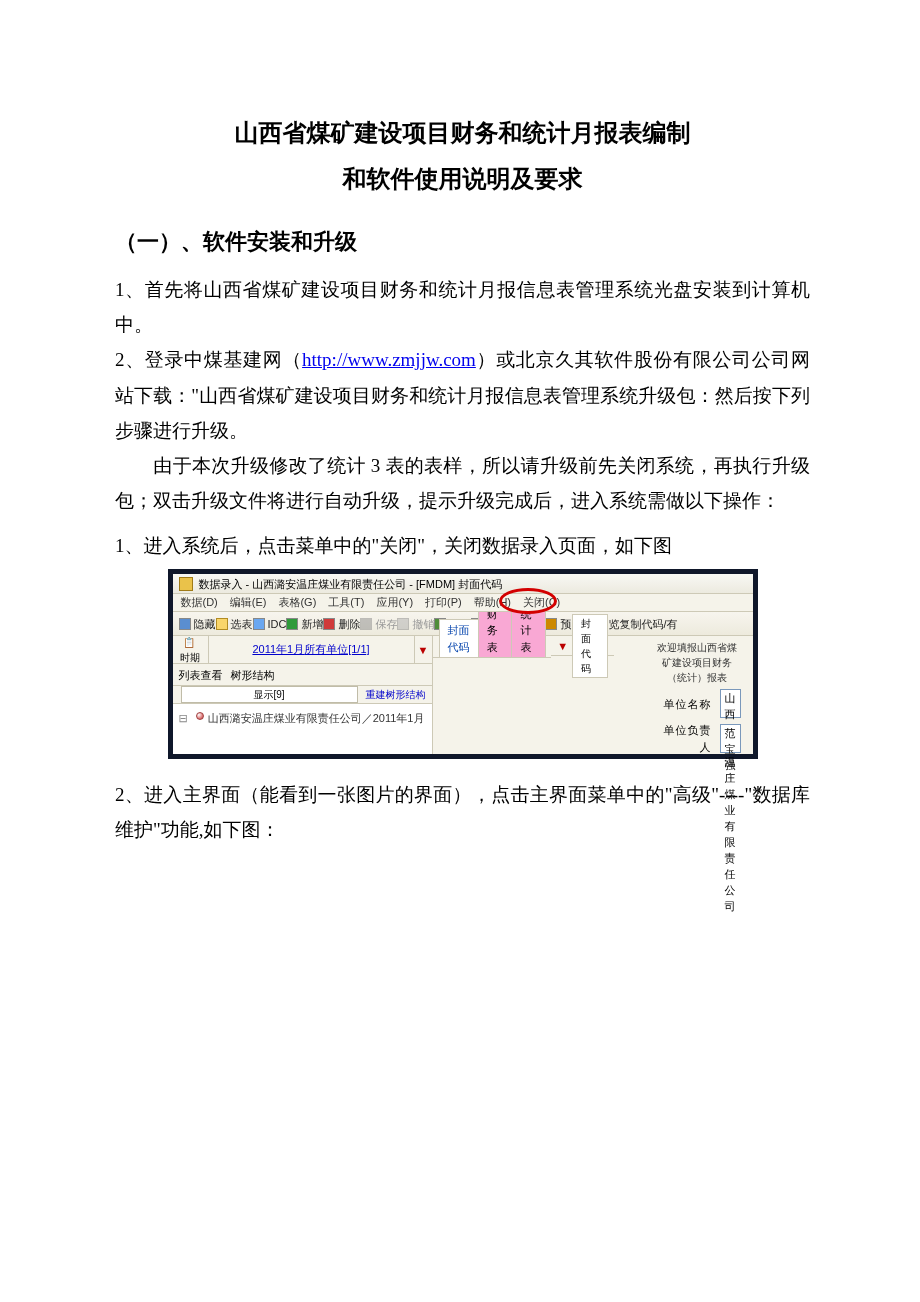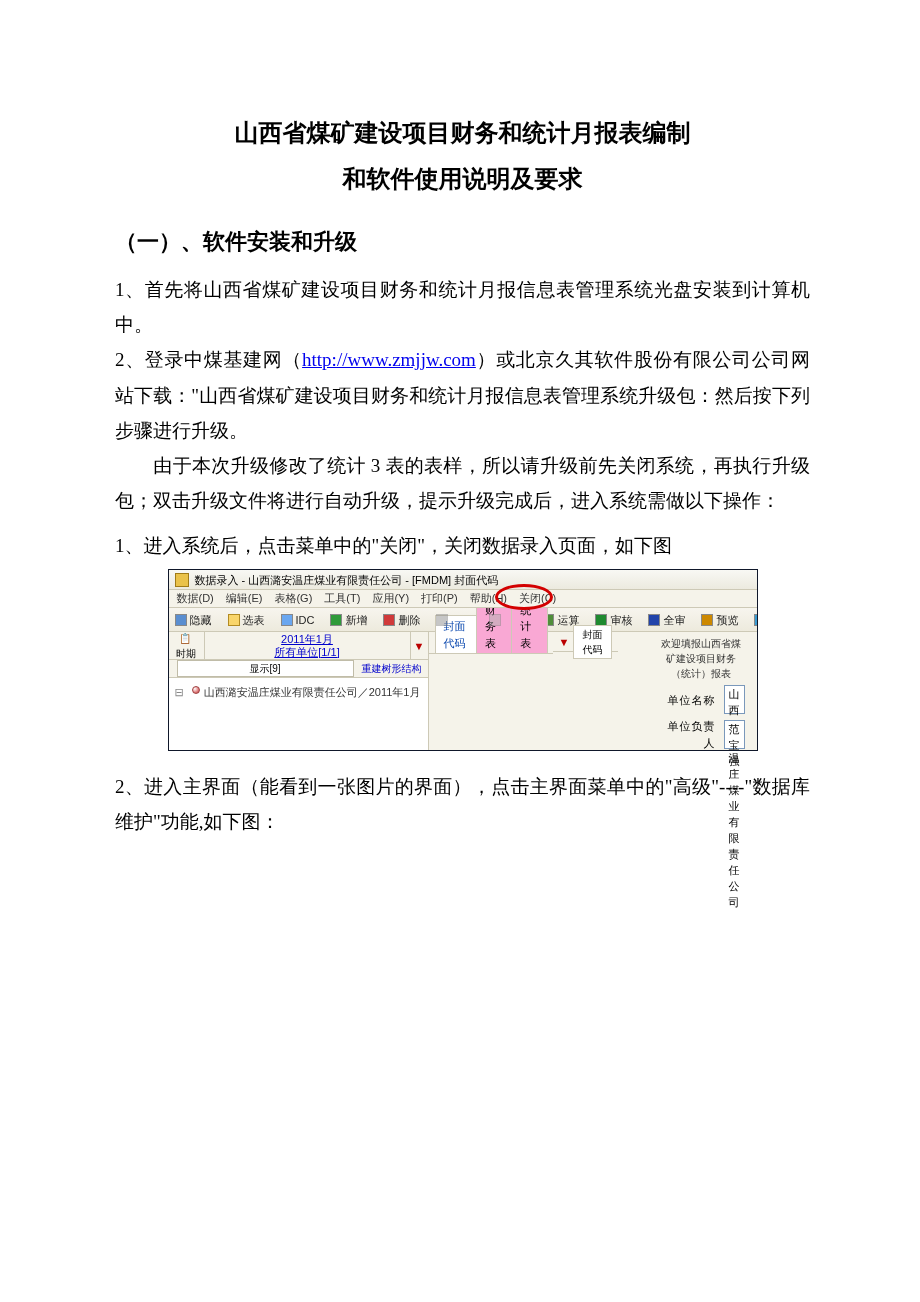--- a/index.html
+++ b/index.html
@@ -32,21 +32,21 @@
       line-height: 1.85;
       text-align: justify;
     }
     .indent .leading { display: inline-block; width: 2em; }
     a.link { color: #0000EE; text-decoration: underline; }
 
     
     .app-wrap {
       margin: 4px auto 6px auto;
       width: 590px;
-      border: 1px solid #0f172a;
+      border: 5px solid #0f172a;
       font-family: "SimSun", Arial, sans-serif;
       font-size: 11px;
       background: #f4f4f0;
       position: relative;
     }
     .titlebar {
       height: 20px;
       display: flex;
       align-items: center;
       gap: 6px;
@@ -77,21 +77,21 @@
       width: 58px; height: 26px;
       border: 3px solid #d30000;
       border-radius: 50%/50%;
       left: 326px; top: -6px;
       pointer-events: none;
     }
     .toolbar {
       height: 24px;
       display: flex;
       align-items: center;
-      gap: 16px;
+      gap: 0;
       padding: 0 6px;
       background: linear-gradient(#f7f5ee, #edeadd);
       border-bottom: 1px solid #cdc9b6;
       white-space: nowrap;
       overflow: hidden;
     }
     .tb-item {
       display: inline-flex;
       align-items: center;
       gap: 3px;
@@ -136,21 +136,20 @@
       display: flex;
       flex-direction: column;
       align-items: center;
       justify-content: center;
       font-size: 10px;
       gap: 0;
     }
     .period-row .link-col {
       flex: 1;
       display: flex;
-      flex-direction: column;
       align-items: center;
       justify-content: center;
     }
     .period-row .link-col a {
       color: #0000cc;
       text-decoration: underline;
       font-size: 11px;
       line-height: 1.15;
     }
     .period-row .arrow-col {
@@ -345,20 +344,24 @@
         <div class="lbl-col">
           <span style="font-size:10px;">📋</span>
           <span>时期</span>
         </div>
         <div class="link-col">
           <a>2011年1月</a>
           <a>所有单位[1/1]</a>
         </div>
         <div class="arrow-col">▼</div>
       </div>
+      <div class="list-header-row">
+        <span class="left-lbl">列表查看</span>
+        <span class="mid-lbl">树形结构</span>
+      </div>
       <div class="list-header-row" style="height:18px;">
         <span class="display-unit">显示[9]</span>
         <a class="rebuild">重建树形结构</a>
       </div>
       <div class="tree-row">
         <span style="color:#888;">⊟</span>
         <span class="tree-marker"></span>
         <span>山西潞安温庄煤业有限责任公司／2011年1月</span>
       </div>
     </div>

